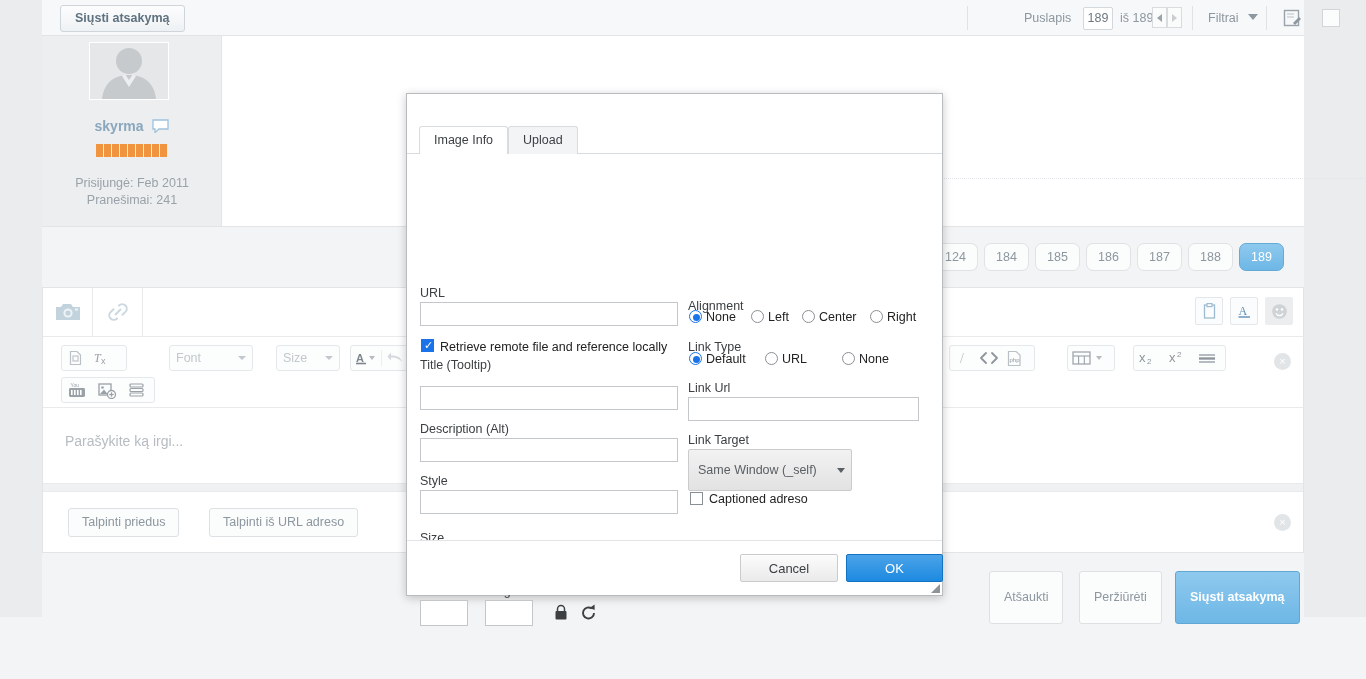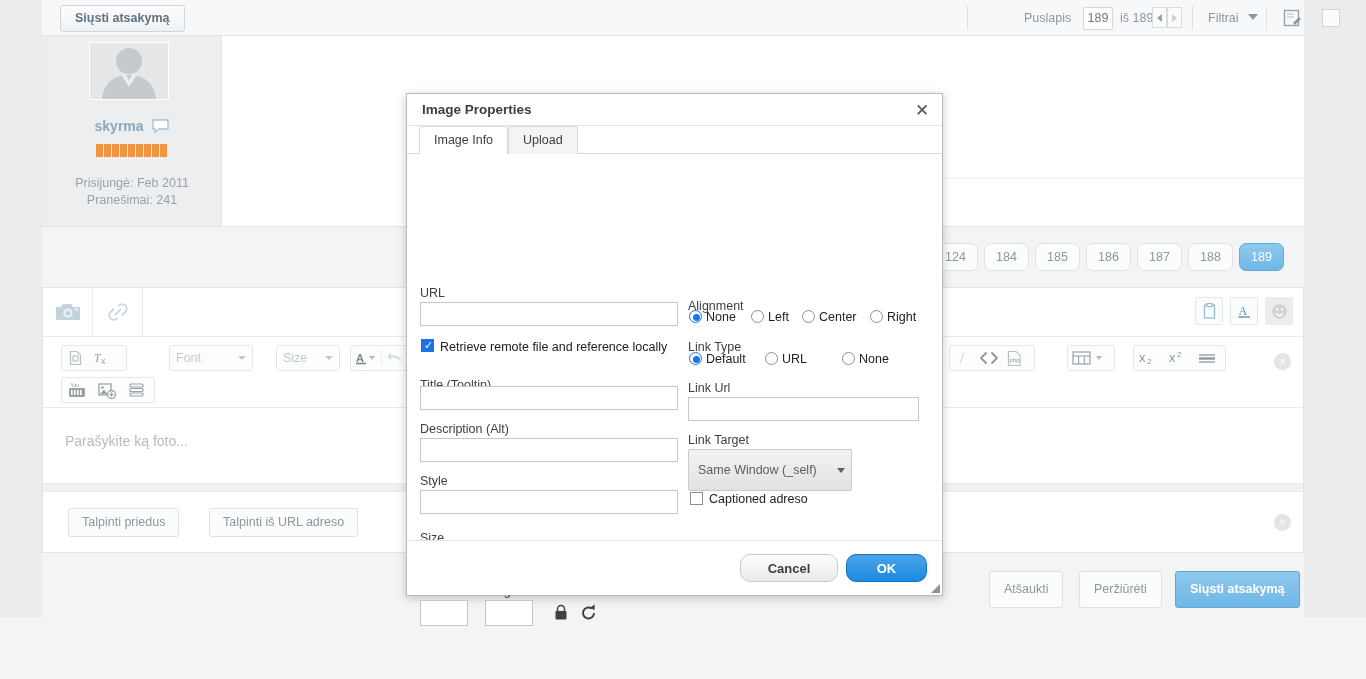--- a/index.html
+++ b/index.html
@@ -75,21 +75,21 @@
   .caret{width:0;height:0;border-left:4px solid transparent;border-right:4px solid transparent;border-top:4px solid #c2c8cd;}
   .ed-area{position:absolute;left:0;top:120px;width:1260px;height:75px;background:#fff;}
   .ed-placeholder{position:absolute;left:22px;top:25px;color:#b6bcc1;font-size:14px;}
   .ed-sep{position:absolute;left:0;top:195px;width:1260px;height:9px;background:#f0f1f2;border-top:1px solid #e8eaec;border-bottom:1px solid #e8eaec;box-sizing:border-box;}
   .ed-foot{position:absolute;left:0;top:204px;width:1260px;height:60px;background:#fff;}
   .att-btn{position:absolute;top:16px;height:27px;line-height:27px;padding:0 13px;border:1px solid #dde1e4;border-radius:3px;background:#fbfcfc;color:#8d979f;font-size:12.5px;}
   .close-circ{position:absolute;width:17px;height:17px;border-radius:50%;background:#e2e5e7;display:flex;align-items:center;justify-content:center;color:#fff;font-size:11px;line-height:1;}
 
   
   .actions{position:absolute;left:42px;top:553px;width:1262px;height:64px;background:#f3f4f5;}
-  .abtn{position:absolute;top:18px;height:27px;line-height:27px;padding:4px 14px;border:1px solid #dde1e4;border-radius:3px;background:#fbfcfc;color:#8d979f;font-size:12.5px;}
+  .abtn{position:absolute;top:18px;height:27px;line-height:27px;padding:12px 14px;border:1px solid #dde1e4;border-radius:3px;background:#fbfcfc;color:#8d979f;font-size:12.5px;}
   .abtn.primary{background:linear-gradient(#8ec9ee,#6eb7e6);border-color:#62a6d4;color:#fff;font-weight:bold;}
 
   
   .footer{position:absolute;left:0;top:617px;width:1366px;height:62px;background:#96a3a8;color:#fff;}
   .f-left{position:absolute;left:57px;top:22px;display:flex;gap:38px;font-size:13px;color:#eef2f3;}
   .f-item{display:flex;align-items:center;gap:7px;}
   .f-caret{width:0;height:0;border-left:4px solid transparent;border-right:4px solid transparent;border-top:5px solid #eef2f3;}
   .f-right{position:absolute;right:42px;top:22px;display:flex;gap:14px;font-size:12.5px;color:#e9eef0;letter-spacing:.3px;}
   .f-sep{color:#b9c4c8;}
 
@@ -110,21 +110,21 @@
   .cbx.off{background:#fff;border:1px solid #8a8f94;}
   .cbx-tick{position:absolute;left:2px;top:-1px;color:#fff;font-size:11px;line-height:13px;}
   .rdo{position:absolute;width:13px;height:13px;border-radius:50%;box-sizing:border-box;}
   .rdo.on{border:1px solid #1a73e8;background:#fff;}
   .rdo.on::after{content:"";position:absolute;left:3px;top:3px;width:7px;height:7px;border-radius:50%;background:#1a73e8;}
   .rdo.off{border:1px solid #8a8f94;background:#fff;}
   .rlbl{position:absolute;font-size:12.5px;color:#222;}
   .sel{position:absolute;height:42px;border:1px solid #c9cbcd;border-radius:2px;background:linear-gradient(#f2f2f2,#e2e2e2);box-sizing:border-box;display:flex;align-items:center;justify-content:space-between;padding:0 6px 0 9px;font-size:12.5px;color:#5a5f63;}
   .sel .sv{width:0;height:0;border-left:4px solid transparent;border-right:4px solid transparent;border-top:5px solid #5a5f63;margin-left:8px;}
   .dlg-foot{position:absolute;left:0;top:446px;width:535px;height:55px;border-top:1px solid #e2e4e6;background:#fff;box-sizing:border-box;}
-  .dbtn{position:absolute;top:13px;height:28px;line-height:28px;text-align:center;border-radius:10px;font-size:13px;font-weight:bold;box-sizing:border-box;}
+  .dbtn{position:absolute;top:13px;height:28px;line-height:28px;text-align:center;border-radius:2px;font-size:13px;font-weight:normal;box-sizing:border-box;}
   .dbtn.cancel{border:1px solid #c9cbcd;background:linear-gradient(#fcfcfc,#eaeaea);color:#3c4043;}
   .dbtn.ok{border:1px solid #1273c4;background:linear-gradient(#4ba3e8,#1d8ae0);color:#fff;}
   .resize-grip{position:absolute;right:2px;bottom:2px;width:0;height:0;border-left:9px solid transparent;border-bottom:9px solid #8f9499;}
 </style>
 </head>
 <body>
 
 <div id="page">
 
   <div class="rail-left"></div>
@@ -401,21 +401,21 @@
               <rect x="3" y="2" width="13" height="3" rx="1" fill="none" stroke="#9aa1a7" stroke-width="1.2"></rect>
               <rect x="3" y="6.5" width="13" height="3" rx="1" fill="none" stroke="#9aa1a7" stroke-width="1.2"></rect>
               <rect x="3" y="11" width="13" height="3" rx="1" fill="none" stroke="#9aa1a7" stroke-width="1.2"></rect>
             </svg>
         </div>
       </div>
       <div class="close-circ" style="right:12px;top:16px">×</div>
     </div>
 
     <div class="ed-area">
-      <div class="ed-placeholder">Parašykite ką foto...</div>
+      <div class="ed-placeholder">Parašykite ką irgi...</div>
     </div>
 
     <div class="ed-sep"></div>
 
     <div class="ed-foot">
       <div class="att-btn" style="left:25px">Talpinti priedus</div>
       <div class="att-btn" style="left:166px">Talpinti iš URL adreso</div>
       <div class="close-circ" style="right:12px;top:22px">×</div>
     </div>
   </div>
@@ -423,41 +423,37 @@
   <div class="actions">
     <div class="abtn" style="left:947px">Atšaukti</div>
     <div class="abtn" style="left:1037px">Peržiūrėti</div>
     <div class="abtn primary" style="left:1133px">Siųsti atsakymą</div>
   </div>
 
 
   <div class="overlay">
     <div class="dlg">
 
-      <div class="dlg-title">
-        <span>Image Properties</span>
-        <div class="dlg-x">✕</div>
-      </div>
 
       <div class="tabs">
         <div class="tab active" style="left:12px">Image Info</div>
         <div class="tab" style="left:101px">Upload</div>
       </div>
 
       <div class="dlg-body">
 
         <div class="fld-lbl" style="left:13px;top:132px">URL</div>
         <input class="txt" style="left: 13px; top: 148px; width: 258px;" value="">
 
         <div class="cbx on" style="left:14px;top:185px">
             <span class="cbx-tick">✓</span>
           </div>
         <div class="rlbl" style="left:33px;top:186px">Retrieve remote file and reference locally</div>
 
-        <div class="fld-lbl" style="left:13px;top:224px">Title (Tooltip)</div>
+        <div class="fld-lbl" style="left:13px;top:204px">Title (Tooltip)</div>
         <input class="txt" style="left: 13px; top: 232px; width: 258px;" value="">
 
         <div class="fld-lbl" style="left:13px;top:268px">Description (Alt)</div>
         <input class="txt" style="left: 13px; top: 284px; width: 258px;" value="">
 
         <div class="fld-lbl" style="left:13px;top:320px">Style</div>
         <input class="txt" style="left: 13px; top: 336px; width: 258px;" value="">
 
         <div class="fld-lbl" style="left:13px;top:377px">Size</div>
         <div class="sel" style="left:13px;top:393px;width:96px">
@@ -509,20 +505,20 @@
           <span>Same Window (_self)</span>
           <span class="sv"></span>
         </div>
 
         <div class="cbx off" style="left:283px;top:338px"></div>
         <div class="rlbl" style="left:302px;top:338px">Captioned adreso</div>
       </div>
 
       <div class="dlg-foot">
         <div class="dbtn cancel" style="left:333px;width:98px">Cancel</div>
-        <div class="dbtn ok" style="left:439px;width:81px">OK</div>
+        <div class="dbtn ok" style="left:439px;width:97px">OK</div>
       </div>
 
       <div class="resize-grip"></div>
     </div>
   </div>
 
 </div>
 
 </body></html>

